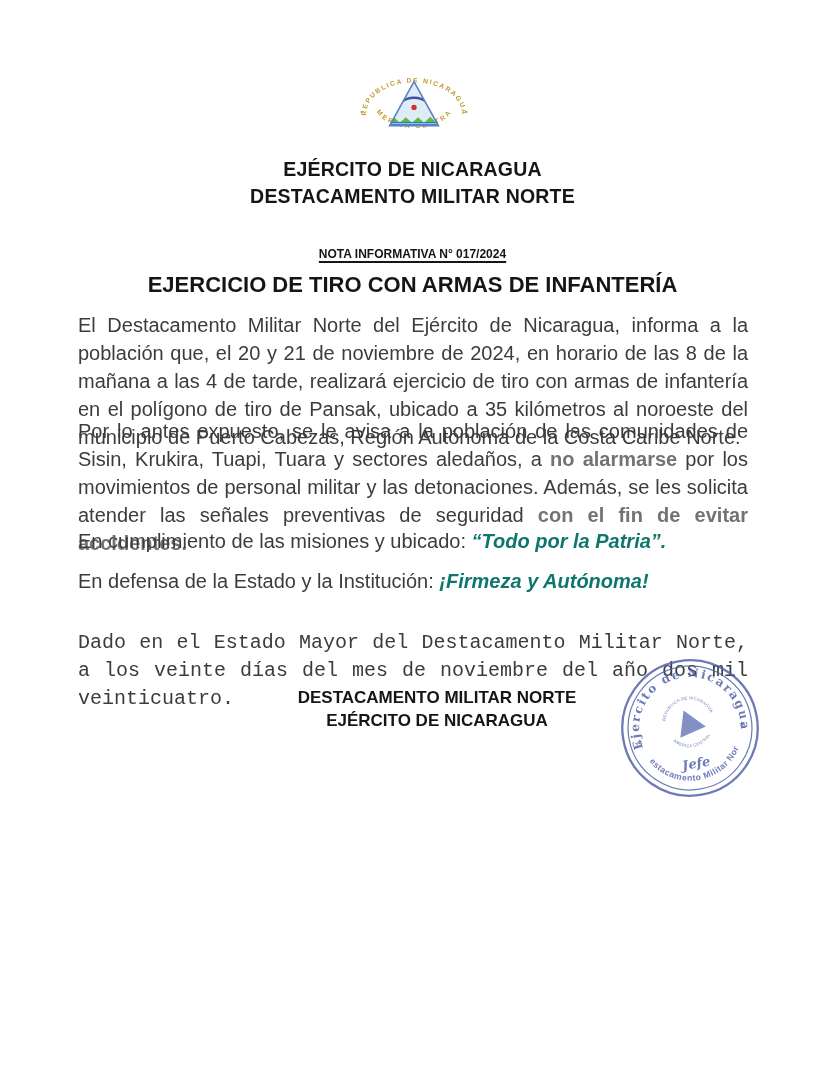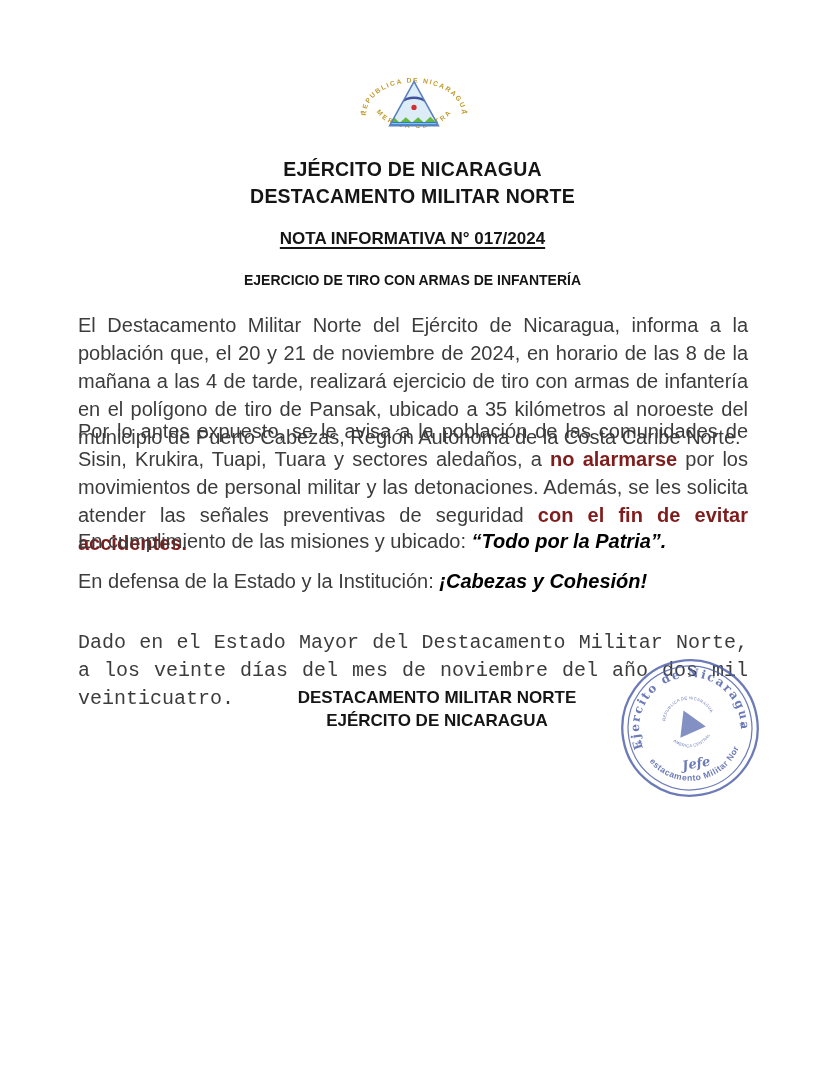--- a/index.html
+++ b/index.html
@@ -44,49 +44,49 @@
     color: var(--heading-text);
     font-weight: bold;
   }
   .org-heading {
     top: 156px;
     font-size: 19.5px;
     line-height: 27px;
     letter-spacing: 0.2px;
   }
   .nota-heading {
-    top: 229px;
-    font-size: 17px;
+    top: 247px;
+    font-size: 12px;
   }
   .nota-heading span {
     text-decoration: underline;
     text-decoration-thickness: 2px;
     text-underline-offset: 3px;
   }
   .subject-heading {
     top: 272px;
-    font-size: 14px;
+    font-size: 22px;
   }
   
   .doc-text {
     position: absolute;
     left: 78px;
     width: 670px;
     font-size: 20px;
     line-height: 28px;
     color: var(--body-text);
   }
   .just { text-align: justify; }
   .p1 { top: 311px; }
   .p2 { top: 417px; }
   .p3 { top: 527px; }
   .p4 { top: 567px; }
   .p5 { top: 629px; font-family: Liberation Mono, monospace; }
-  .b { font-weight: bold; color: #7f1d1d; }
-  .motto { font-weight: bold; font-style: italic; color: #000000; }
+  .b { font-weight: bold; color: #737373; }
+  .motto { font-weight: bold; font-style: italic; color: #0f766e; }
   
   .signature {
     position: absolute;
     left: 277px;
     top: 686px;
     width: 320px;
     text-align: center;
     font-size: 17px;
     font-weight: bold;
     line-height: 23px;
@@ -174,21 +174,21 @@
   <div class="center-h subject-heading">
     <span>EJERCICIO DE TIRO CON ARMAS DE INFANTERÍA</span>
   </div>
 
   <p class="doc-text just p1">El Destacamento Militar Norte del Ejército de Nicaragua, informa a la población que, el 20 y 21 de noviembre de 2024, en horario de las 8 de la mañana a las 4 de tarde, realizará ejercicio de tiro con armas de infantería en el polígono de tiro de Pansak, ubicado a 35 kilómetros al noroeste del municipio de Puerto Cabezas, Región Autónoma de la Costa Caribe Norte.</p>
 
   <p class="doc-text just p2"><span>Por lo antes expuesto, se le avisa a la población de las comunidades de Sisin, Krukira, Tuapi, Tuara y sectores aledaños, a </span><span class="b">no alarmarse</span><span> por los movimientos de personal militar y las detonaciones. Además, se les solicita atender las señales preventivas de seguridad </span><span class="b">con el fin de evitar accidentes.</span></p>
 
   <p class="doc-text p3"><span>En cumplimiento de las misiones y ubicado: </span><span class="motto">“Todo por la Patria”.</span></p>
 
-  <p class="doc-text p4"><span>En defensa de la Estado y la Institución: </span><span class="motto">¡Cabezas y Cohesión!</span></p>
+  <p class="doc-text p4"><span>En defensa de la Estado y la Institución: </span><span class="motto">¡Firmeza y Autónoma!</span></p>
 
   <p class="doc-text just p5">Dado en el Estado Mayor del Destacamento Militar Norte, a los veinte días del mes de noviembre del año dos mil veinticuatro.</p>
 
   <div class="signature">
     <div>DESTACAMENTO MILITAR NORTE</div>
     <div>EJÉRCITO DE NICARAGUA</div>
   </div>
 
   <svg class="stamp" viewBox="0 0 150 150" aria-hidden="true">
     <defs>

